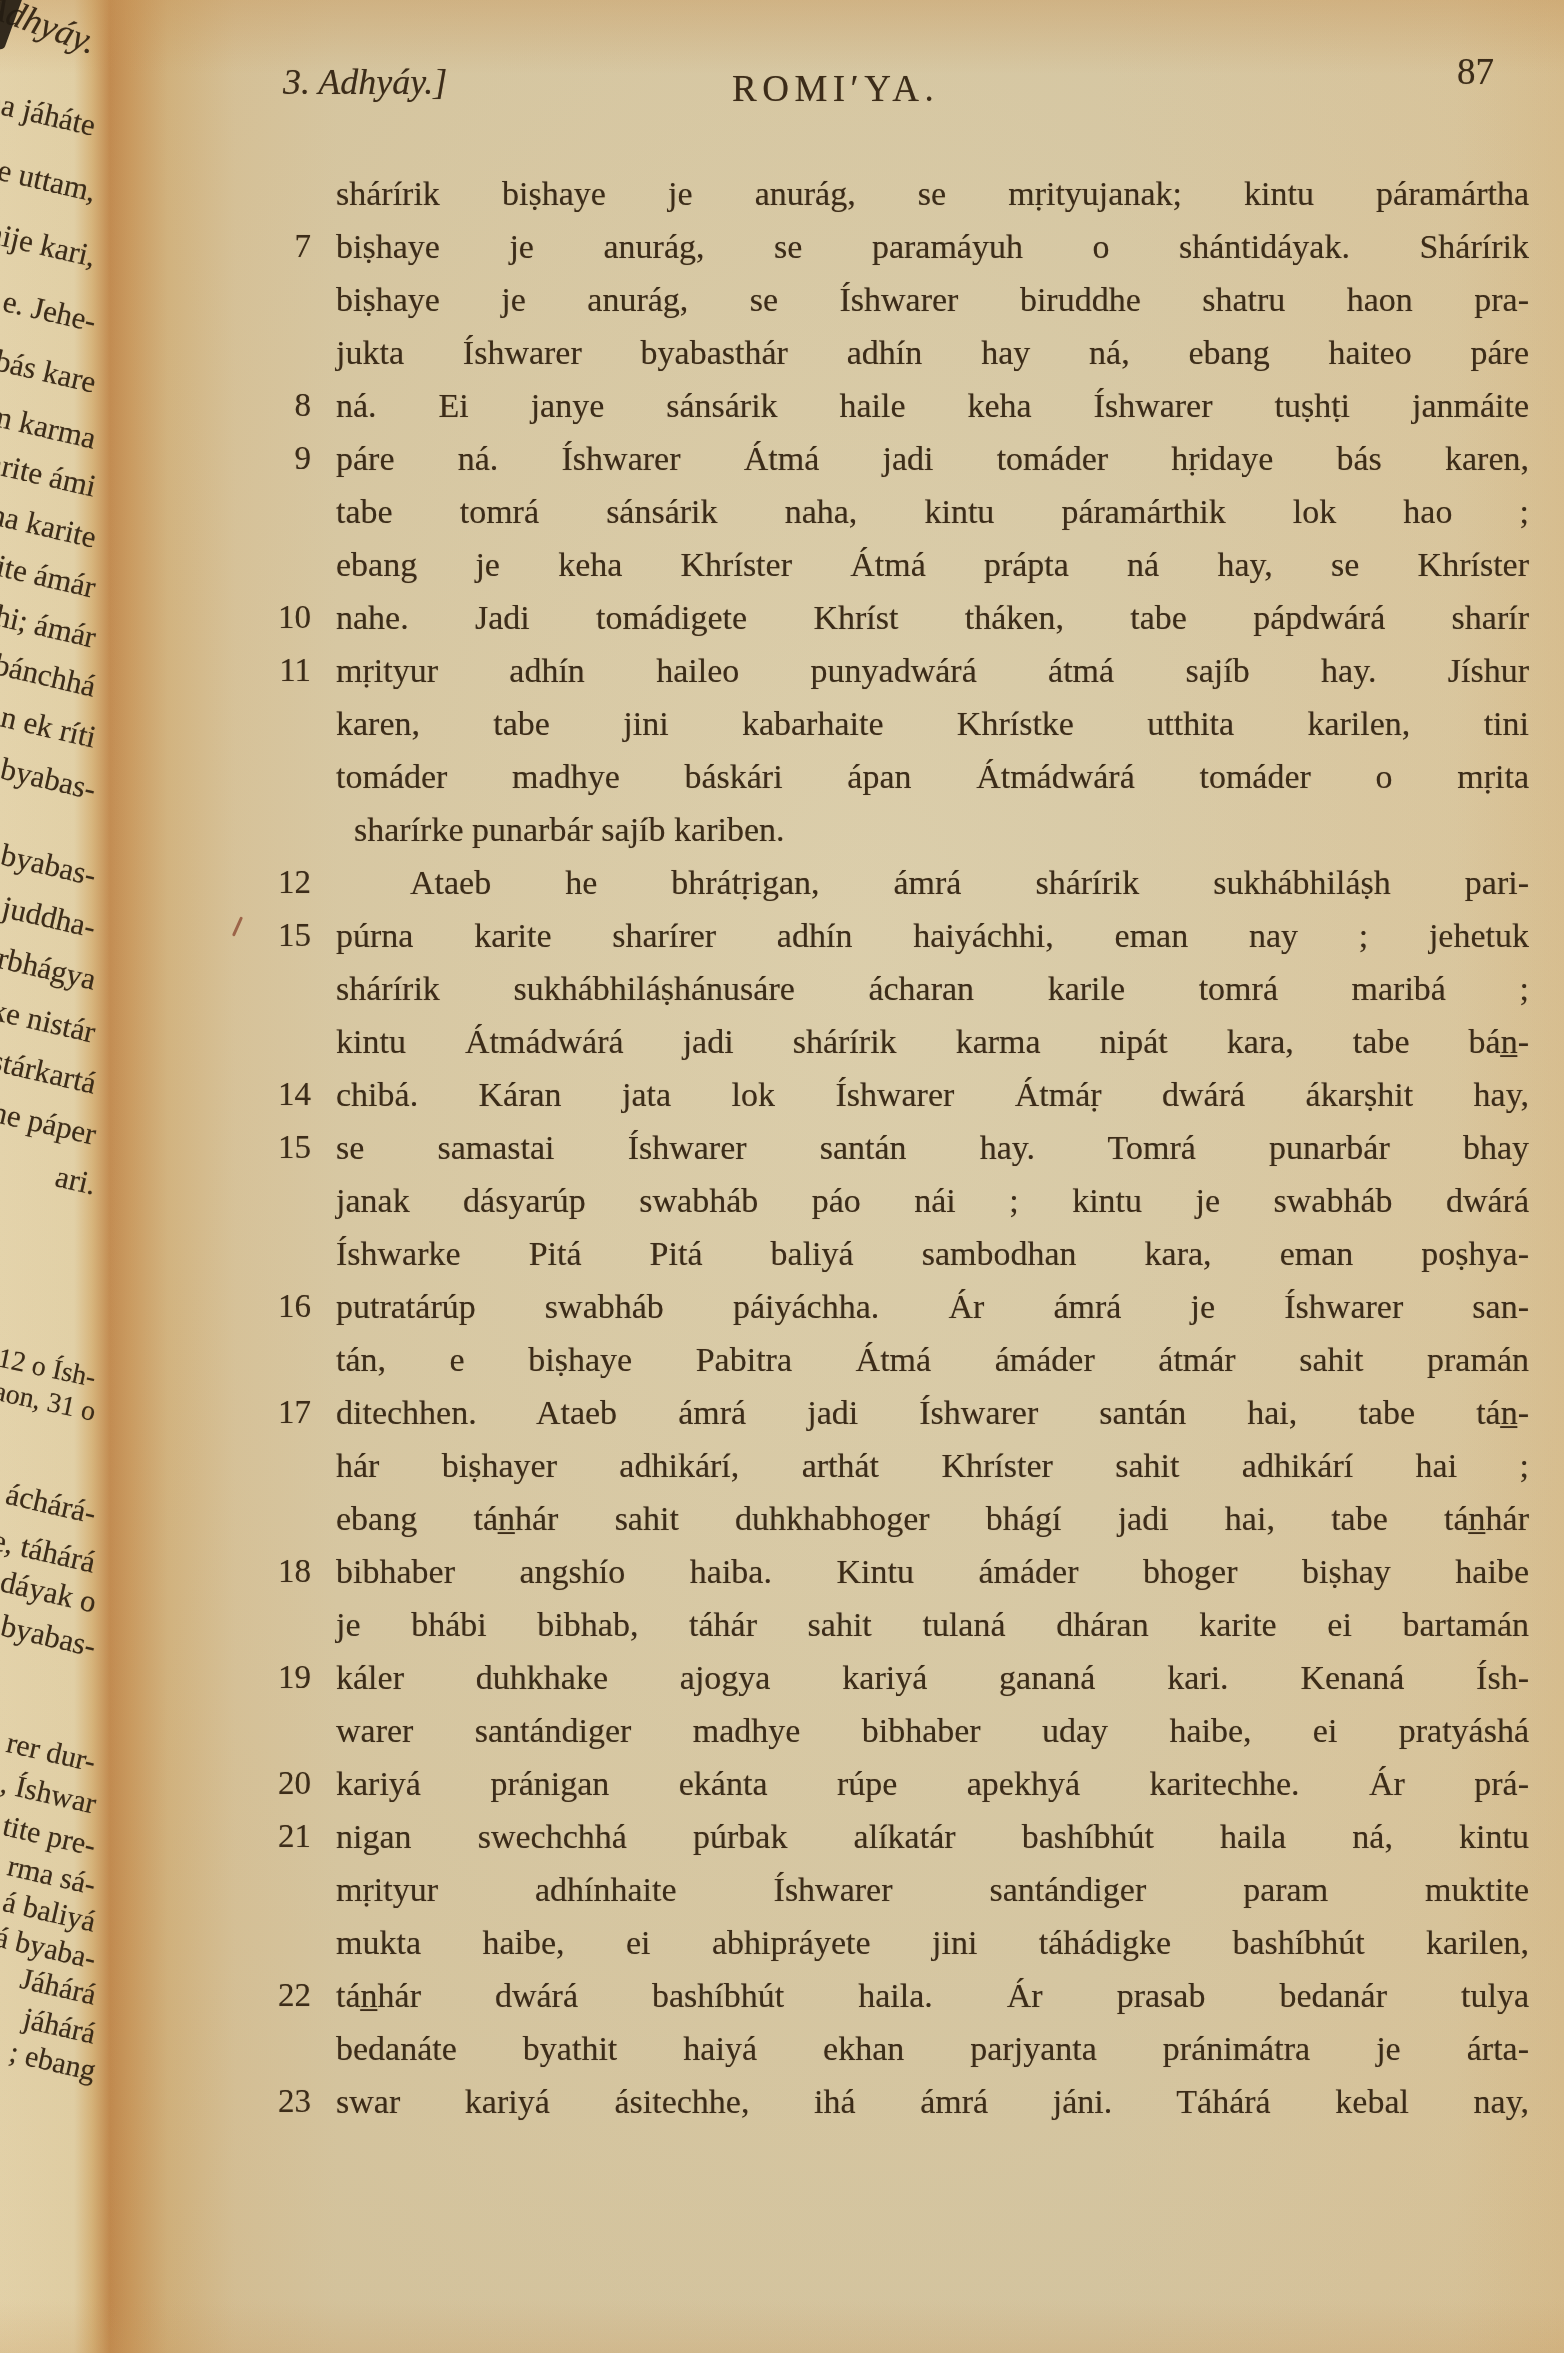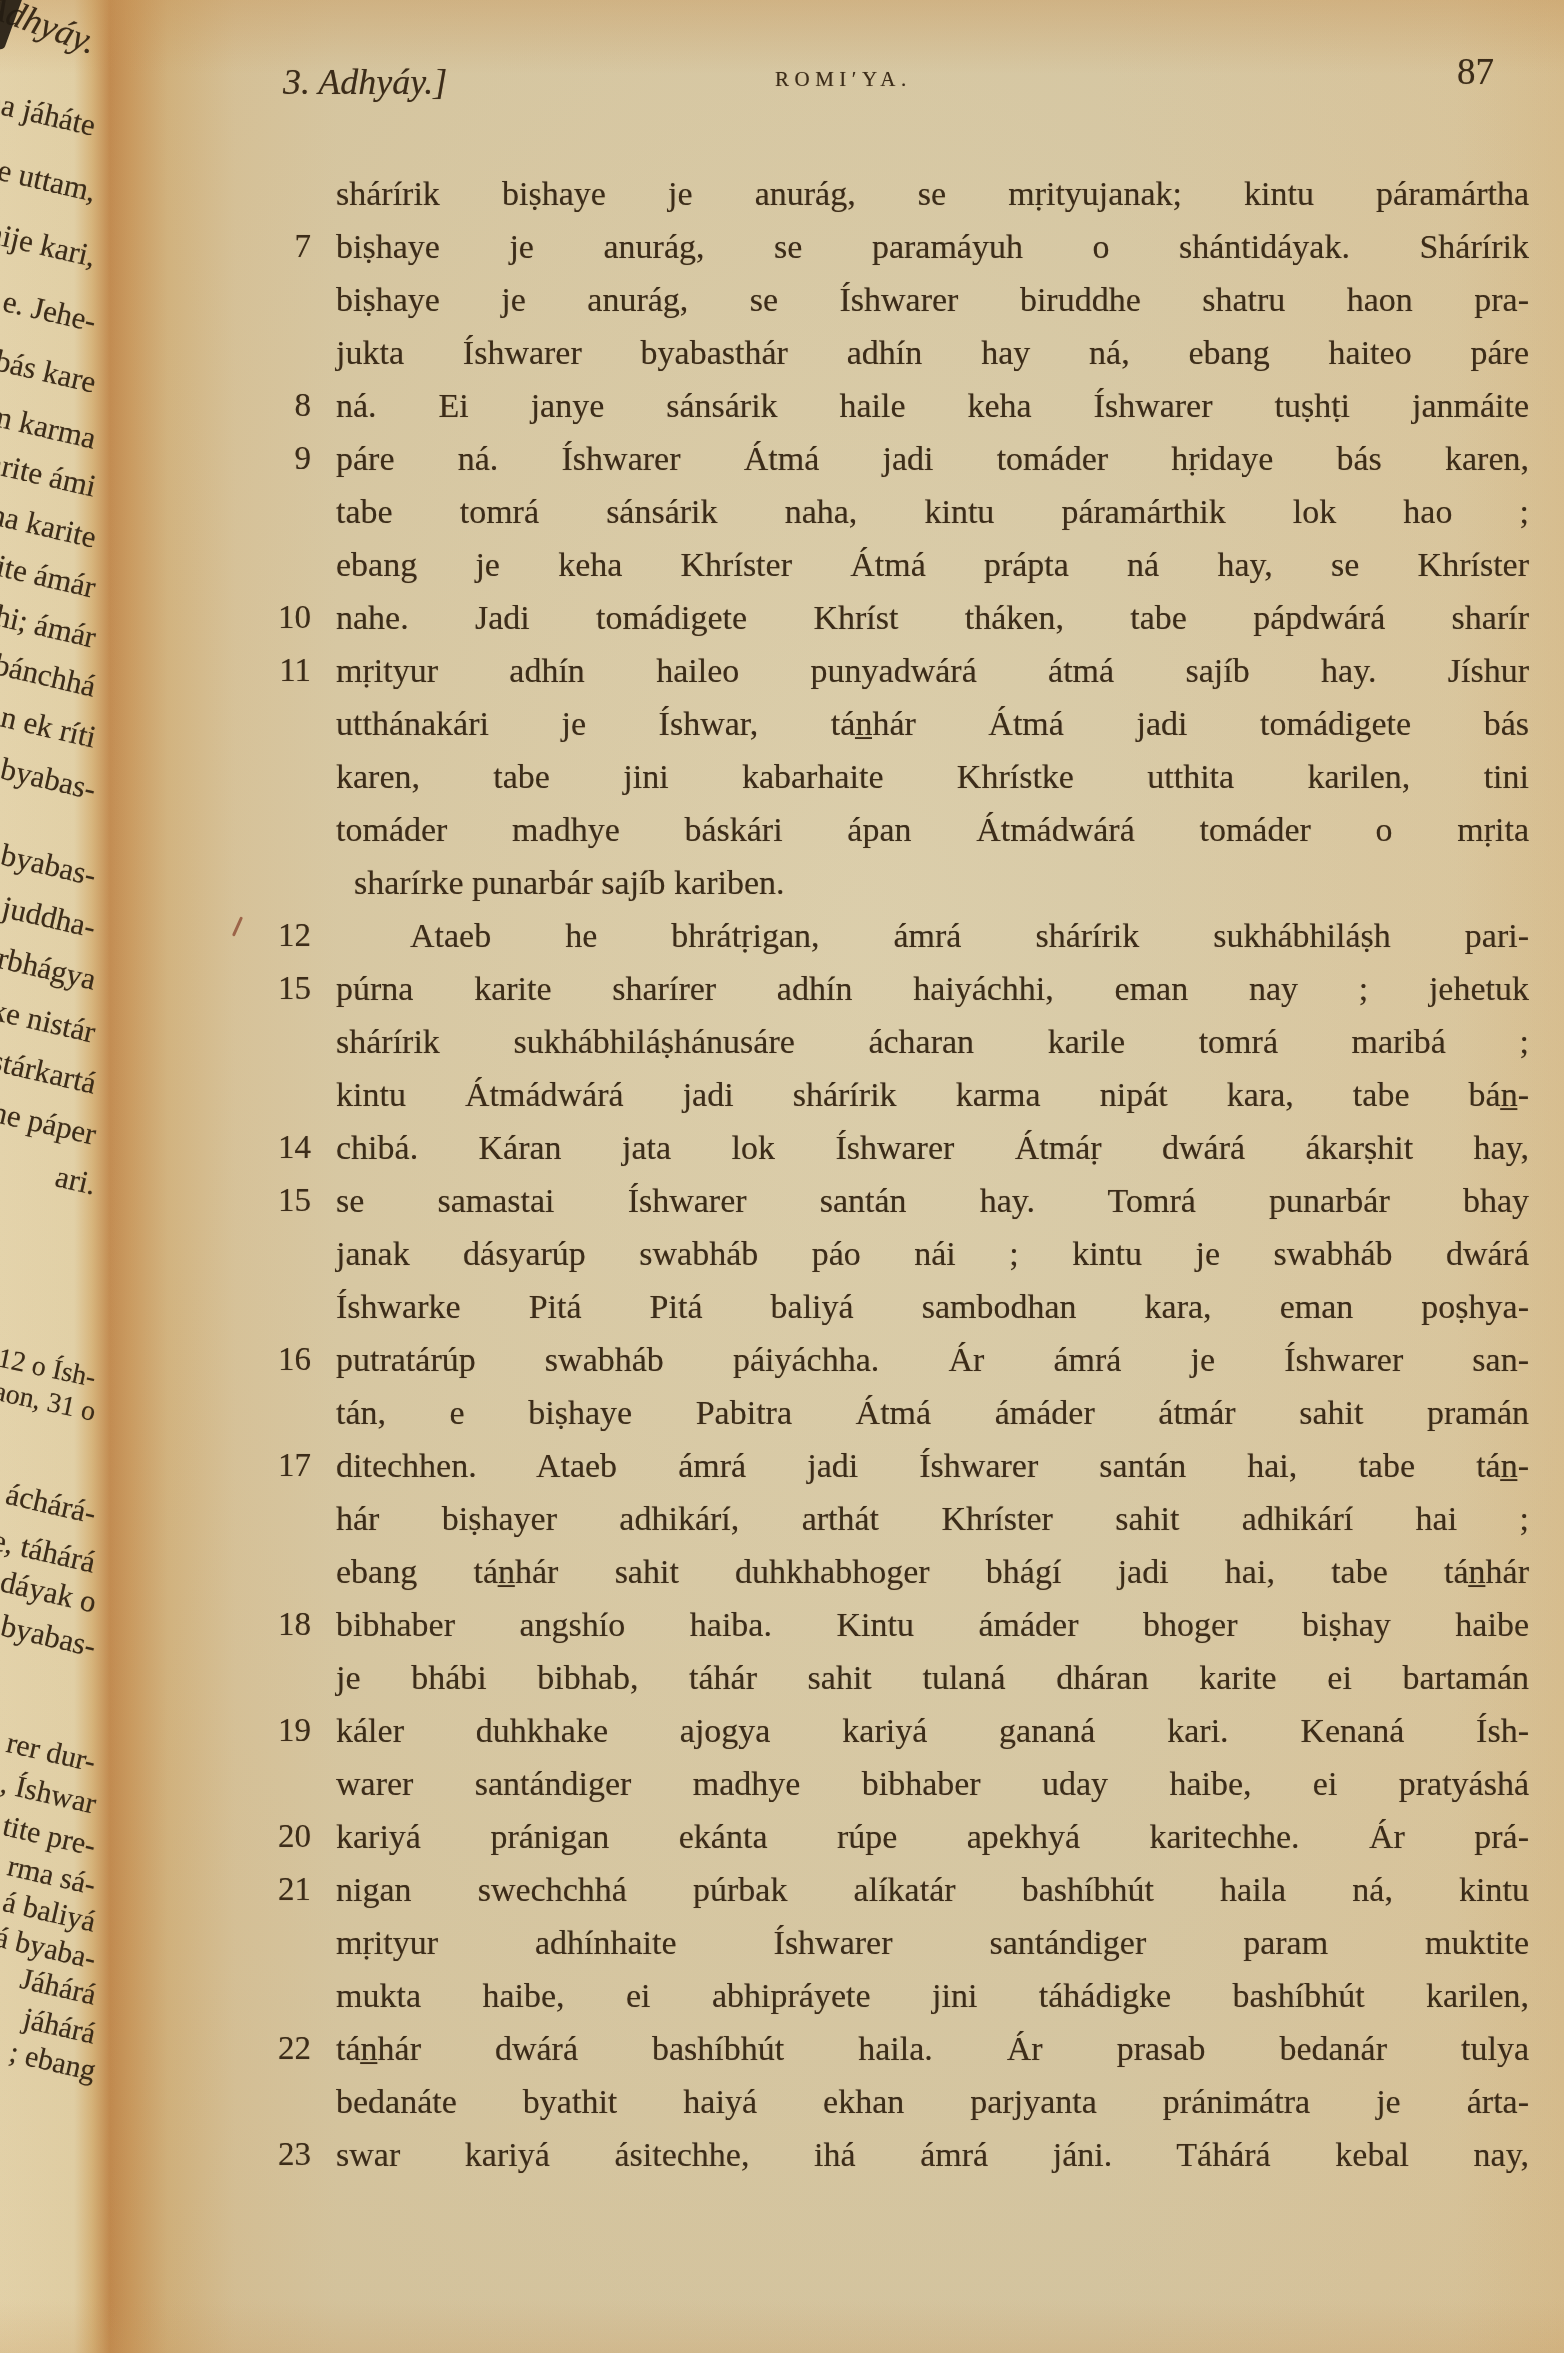--- a/index.html
+++ b/index.html
@@ -10,21 +10,21 @@
       linear-gradient(180deg, rgba(198,146,84,.38) 0px, rgba(198,146,84,0) 74px),
       linear-gradient(0deg, rgba(198,146,84,.22) 0px, rgba(198,146,84,0) 55px),
       linear-gradient(270deg, rgba(205,158,96,.20) 0px, rgba(205,158,96,0) 110px),
       radial-gradient(ellipse at 55% 40%, rgba(255,250,235,.10) 0%, rgba(140,95,45,.08) 90%),
       linear-gradient(90deg, #e9dab2 0px, #e6d6ac 74px, #dab87e 92px, #c48c50 110px, #cc9c60 131px, #d4b580 168px, #d8c49a 235px, #d8c9a3 336px, #d7c9a4 70%, #dac8a0 88%, #dcc99e 100%);
   }
   .ink { color:#3c2c19; text-shadow:0 0 0.8px rgba(60,44,25,.45); }
 
   
   .hdr-left   { position:absolute; top:61px;  left:283px;  font-style:italic; font-size:36px; }
-  .hdr-center { position:absolute; top:67px;  left:775px;  font-size:21px; letter-spacing:5.5px; }
+  .hdr-center { position:absolute; top:67px;  left:732px;  font-size:37px; letter-spacing:5.5px; }
   .hdr-right  { position:absolute; top:50px;  left:1457px; font-size:37px;text-align:center; }
 
   
   .body-text { position:absolute; left:336px; top:175px; width:1193px; font-size:34px; }
   .line  { position:relative; height:53px; }
   .vnum  { position:absolute; left:-74px; top:0; width:49px; text-align:right; font-size:33px; }
   .ltext { display:block; text-align:justify; text-align-last:justify; }
   .ltext.indent { padding-left:74px; }
   .ltext.short  { text-align-last:left;margin-left:18px; }
 
@@ -120,23 +120,20 @@
       </div>
       <div class="line">
         <span class="vnum">10</span>
         <span class="ltext">nahe.  Jadi tomádigete Khríst tháken, tabe pápdwárá sharír</span>
       </div>
       <div class="line">
         <span class="vnum">11</span>
         <span class="ltext">mṛityur adhín haileo punyadwárá átmá sajíb hay.  Jíshur</span>
       </div>
       <div class="line">
-        <span class="ltext">utthánakári je Íshwar, tán̲hár Átmá jadi tomádigete bás</span>
-      </div>
-      <div class="line">
         <span class="ltext">karen, tabe jini kabarhaite Khrístke utthita karilen, tini</span>
       </div>
       <div class="line">
         <span class="ltext">tomáder madhye báskári ápan Átmádwárá tomáder o mṛita</span>
       </div>
       <div class="line">
         <span class="ltext short">sharírke punarbár sajíb kariben.</span>
       </div>
       <div class="line">
         <span class="vnum">12</span>

